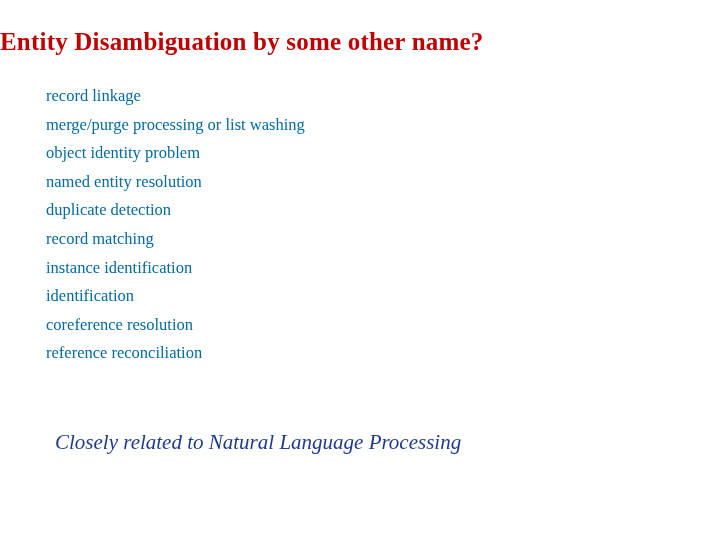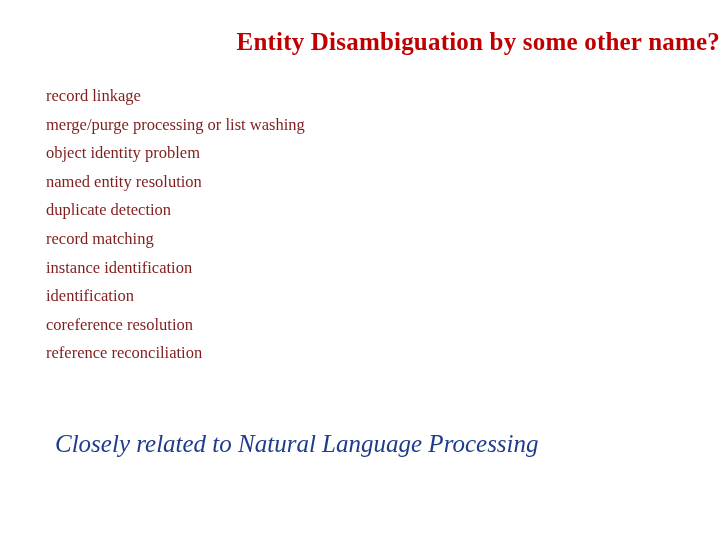--- a/index.html
+++ b/index.html
@@ -17,47 +17,47 @@
     position: relative;
     width: 720px;
     height: 540px;
     box-sizing: border-box;
   }
   .slide-title {
     position: absolute;
     top: 28px;
     left: 0;
     width: 720px;
-    text-align: right;
+    text-align: left;
     font-family: "Liberation Serif", serif;
     font-weight: bold;
     font-size: 25px;
     color: #c00000;
     letter-spacing: 0.2px;
   }
   .body-list {
     position: absolute;
     top: 82px;
     left: 46px;
     width: 640px;
   }
   .body-list .line {
     font-family: "Liberation Serif", serif;
     font-size: 16.5px;
-    color: #7f1d1d;
+    color: #0369a1;
     line-height: 28.6px;
     white-space: nowrap;
   }
   .closing {
     position: absolute;
     top: 430px;
     left: 55px;
     font-family: "Liberation Serif", serif;
     font-style: italic;
-    font-size: 25px;
+    font-size: 21px;
     color: #1f3c8c;
     white-space: nowrap;
   }
 </style>
 </head>
 <body>
 
 <div class="slide">
 
   <div class="slide-title">Entity Disambiguation by some other name?</div>

